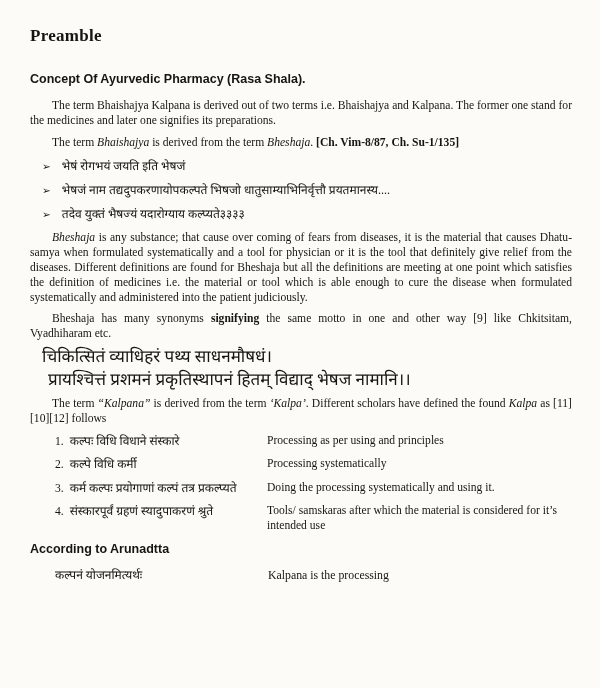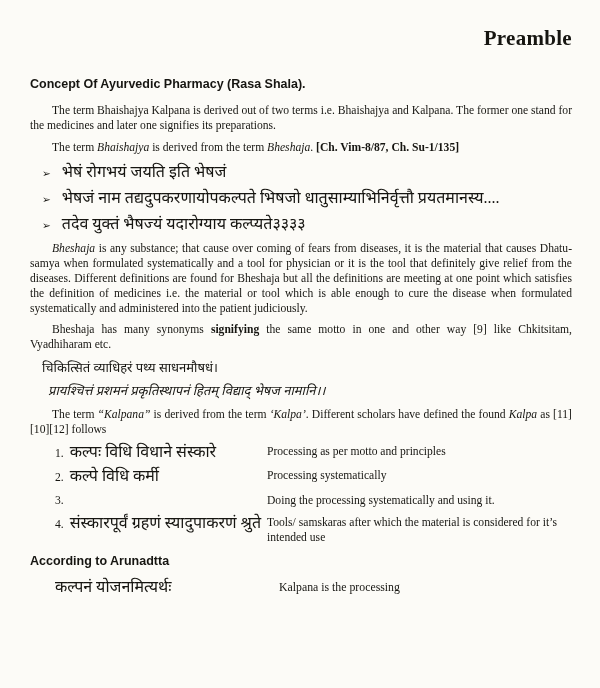--- a/index.html
+++ b/index.html
@@ -7,22 +7,22 @@
   body {
     height: 688px;
     background: #fcfbf7;
     color: #161511;
     font-family: "Liberation Serif", "DejaVu Serif", serif;
     overflow: hidden;
   }
   .page { padding: 26px 28px 0 30px; }
 
   .title {
-    text-align: right;
-    font-size: 21px;
+    text-align: left;
+    font-size: 17px;
     font-weight: bold;
     letter-spacing: 0.3px;
     margin-bottom: 26px;
   }
   .heading {
     font-family: "Liberation Sans", "DejaVu Sans", sans-serif;
     font-size: 12.5px;
     font-weight: bold;
     margin-bottom: 13px;
   }
@@ -46,45 +46,45 @@
     padding-left: 12px;
     margin: 9px 0;
     font-size: 12px;
     line-height: 15px;
   }
   .arrow {
     font-family: "DejaVu Sans", sans-serif;
     font-size: 10.5px;
     flex: 0 0 auto;
   }
-  .skt { font-size: 16px; }
+  .skt { font-size: 12px; }
 
   .shloka {
-    font-size: 13px;
+    font-size: 17px;
     line-height: 15px;
     margin: 4px 0 8px 12px;
   }
-  .shloka.second { margin-left: 18px; margin-bottom: 10px; font-style: italic; }
+  .shloka.second { margin-left: 18px; margin-bottom: 10px; }
 
   .defrow {
     display: grid;
     grid-template-columns: 208px 1fr;
     column-gap: 4px;
     padding-left: 25px;
     margin-bottom: 8px;
     font-size: 11.6px;
     line-height: 14.6px;
   }
   .defrow .left { display: flex; gap: 6px; align-items: baseline; }
   .defrow .num { flex: 0 0 auto; }
 
   .arun-row {
     display: grid;
     grid-template-columns: 208px 1fr;
-    column-gap: 16px;
+    column-gap: 5px;
     padding-left: 25px;
     margin-bottom: 19px;
     font-size: 11.8px;
     line-height: 14.8px;
   }
 </style>
 </head>
 <body>
 
 <div class="page">
@@ -117,32 +117,33 @@
   <div class="shloka">चिकित्सितं व्याधिहरं पथ्य साधनमौषधं।</div>
   <div class="shloka second">प्रायश्चित्तं प्रशमनं प्रकृतिस्थापनं हितम् विद्याद् भेषज नामानि।।</div>
 
   <p class="para indent"><span>The term </span><span class="bi">“Kalpana”</span><span> is derived from the term </span><span class="it">‘Kalpa’</span><span>. Different scholars have defined the found </span><span class="it">Kalpa</span><span> as [11][10][12] follows</span></p>
 
   <div class="defrow">
     <span class="left">
       <span class="num">1.</span>
       <span class="skt">कल्पः विधि विधाने संस्कारे</span>
     </span>
-    <span class="right">Processing as per motto and principles</span>
+    <span class="right">Processing as per using and principles</span>
   </div>
   <div class="defrow">
     <span class="left">
       <span class="num">2.</span>
       <span class="skt">कल्पे विधि कर्मी</span>
     </span>
     <span class="right">Processing systematically</span>
   </div>
   <div class="defrow">
     <span class="left">
       <span class="num">3.</span>
+      <span class="skt">कर्म कल्पः प्रयोगाणां कल्पं तत्र प्रकल्प्यते</span>
     </span>
     <span class="right">Doing the processing systematically and using it.</span>
   </div>
   <div class="defrow">
     <span class="left">
       <span class="num">4.</span>
       <span class="skt">संस्कारपूर्वं ग्रहणं स्यादुपाकरणं श्रुते</span>
     </span>
     <span class="right">Tools/ samskaras after which the material is considered for it’s intended use</span>
   </div>

